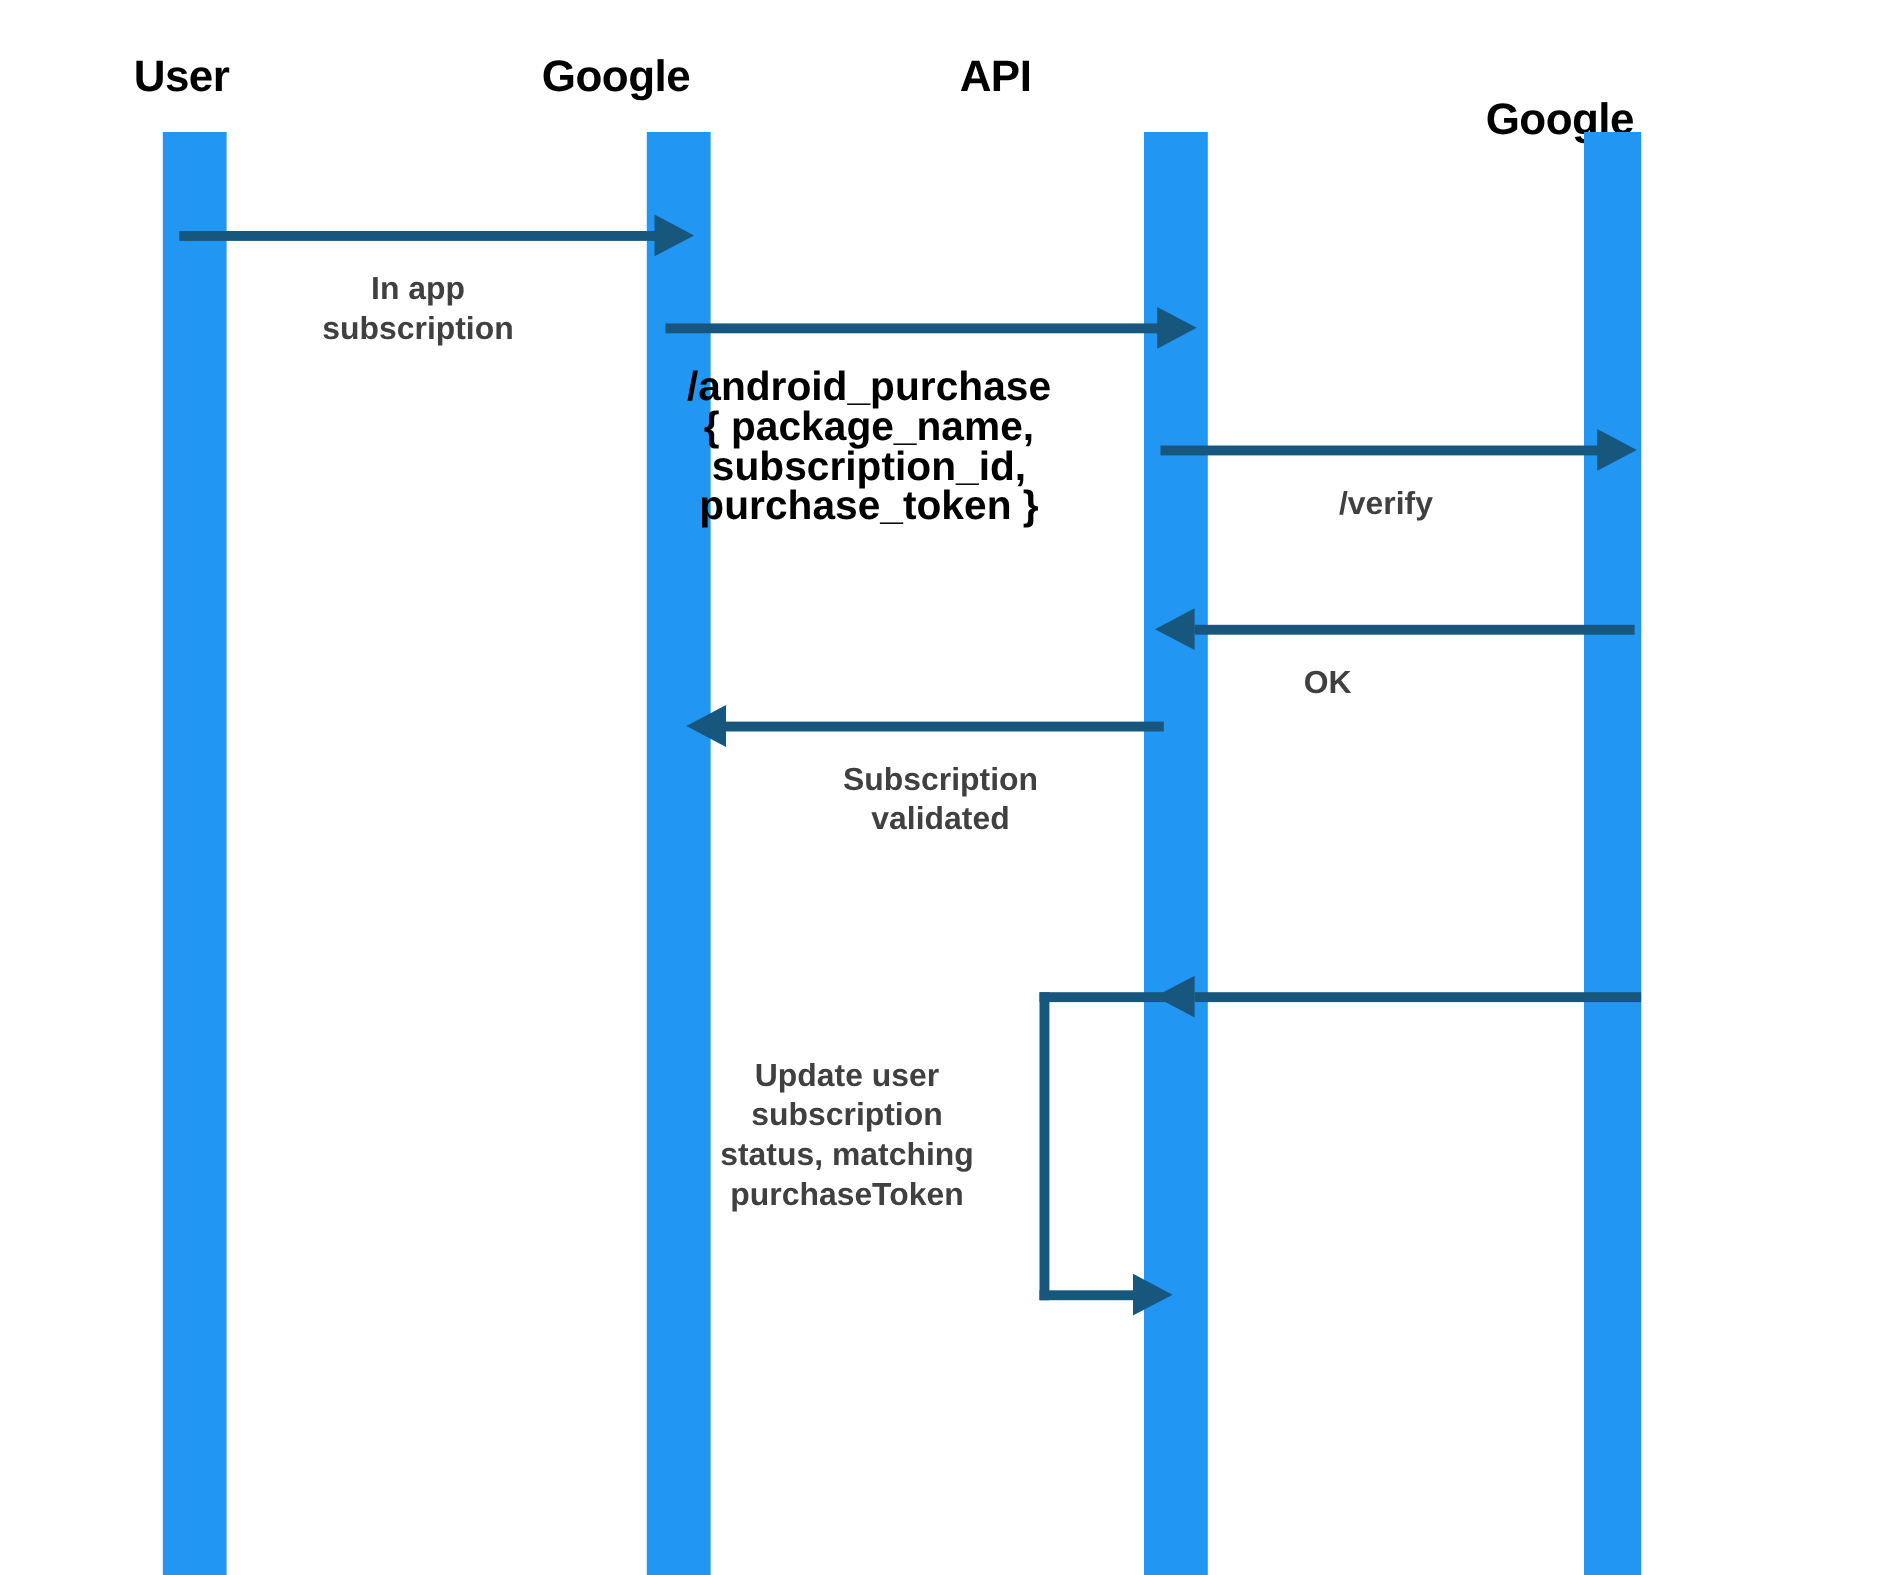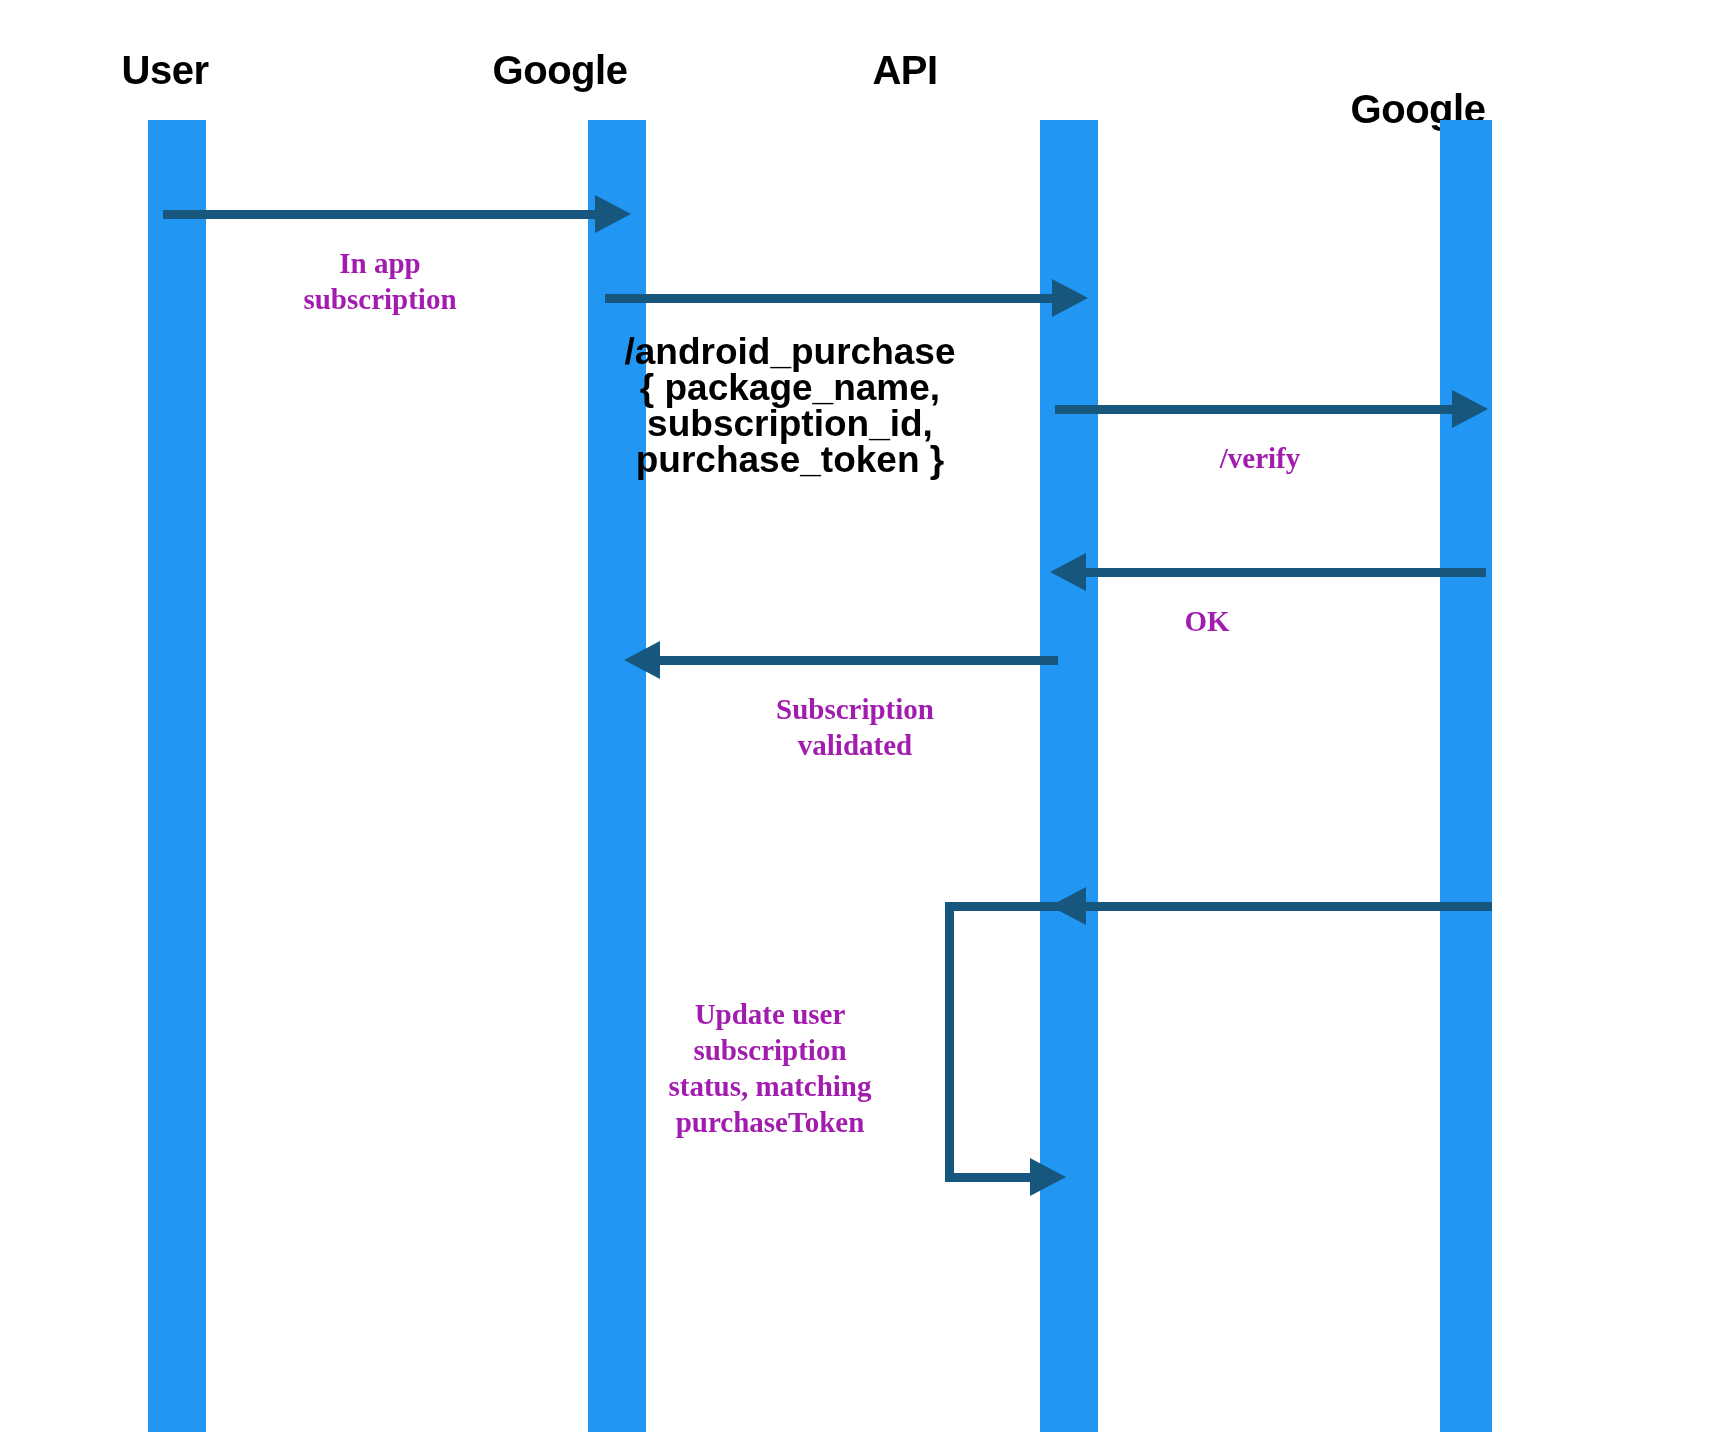--- a/index.html
+++ b/index.html
@@ -52,27 +52,26 @@
     border-left: 36px solid #17577e;
   }
   .arrow-left {
     border-top: 19px solid transparent;
     border-bottom: 19px solid transparent;
     border-right: 36px solid #17577e;
   }
   
   .msg-label {
     position: absolute;
-    color: #a21caf;
+    color: #404040;
     font-size: 29px;
     line-height: 36px;
     text-align: center;
     white-space: pre-line;
     font-weight: bold;
-    font-family: Liberation Serif, serif;
   }
   .payload-block {
     position: absolute;
     text-align: center;
     color: #000000;
     font-size: 37px;
     line-height: 36px;
   }
   .payload-title {
     font-weight: bold;
@@ -129,18 +128,18 @@
 
   <div class="msg-line" style="left:1086px; top:902px; width:412px;"></div>
   <div class="arrowhead arrow-left" style="left:1050px; top:887px;"></div>
 
   <div class="msg-seg" style="left:945px; top:902px; width:130px; height:9px;"></div>
 
   <div class="msg-seg" style="left:945px; top:902px; width:9px; height:280px;"></div>
 
   <div class="msg-seg" style="left:945px; top:1173px; width:90px; height:9px;"></div>
   <div class="arrowhead arrow-right" style="left:1030px; top:1158px;"></div>
-  <div class="msg-label" style="left:610px; top:960px; width:320px;margin-top:36px;">Update user
+  <div class="msg-label" style="left:610px; top:960px; width:320px;">Update user
 subscription
 status, matching
 purchaseToken</div>
 
 </div>
 
 </body></html>

